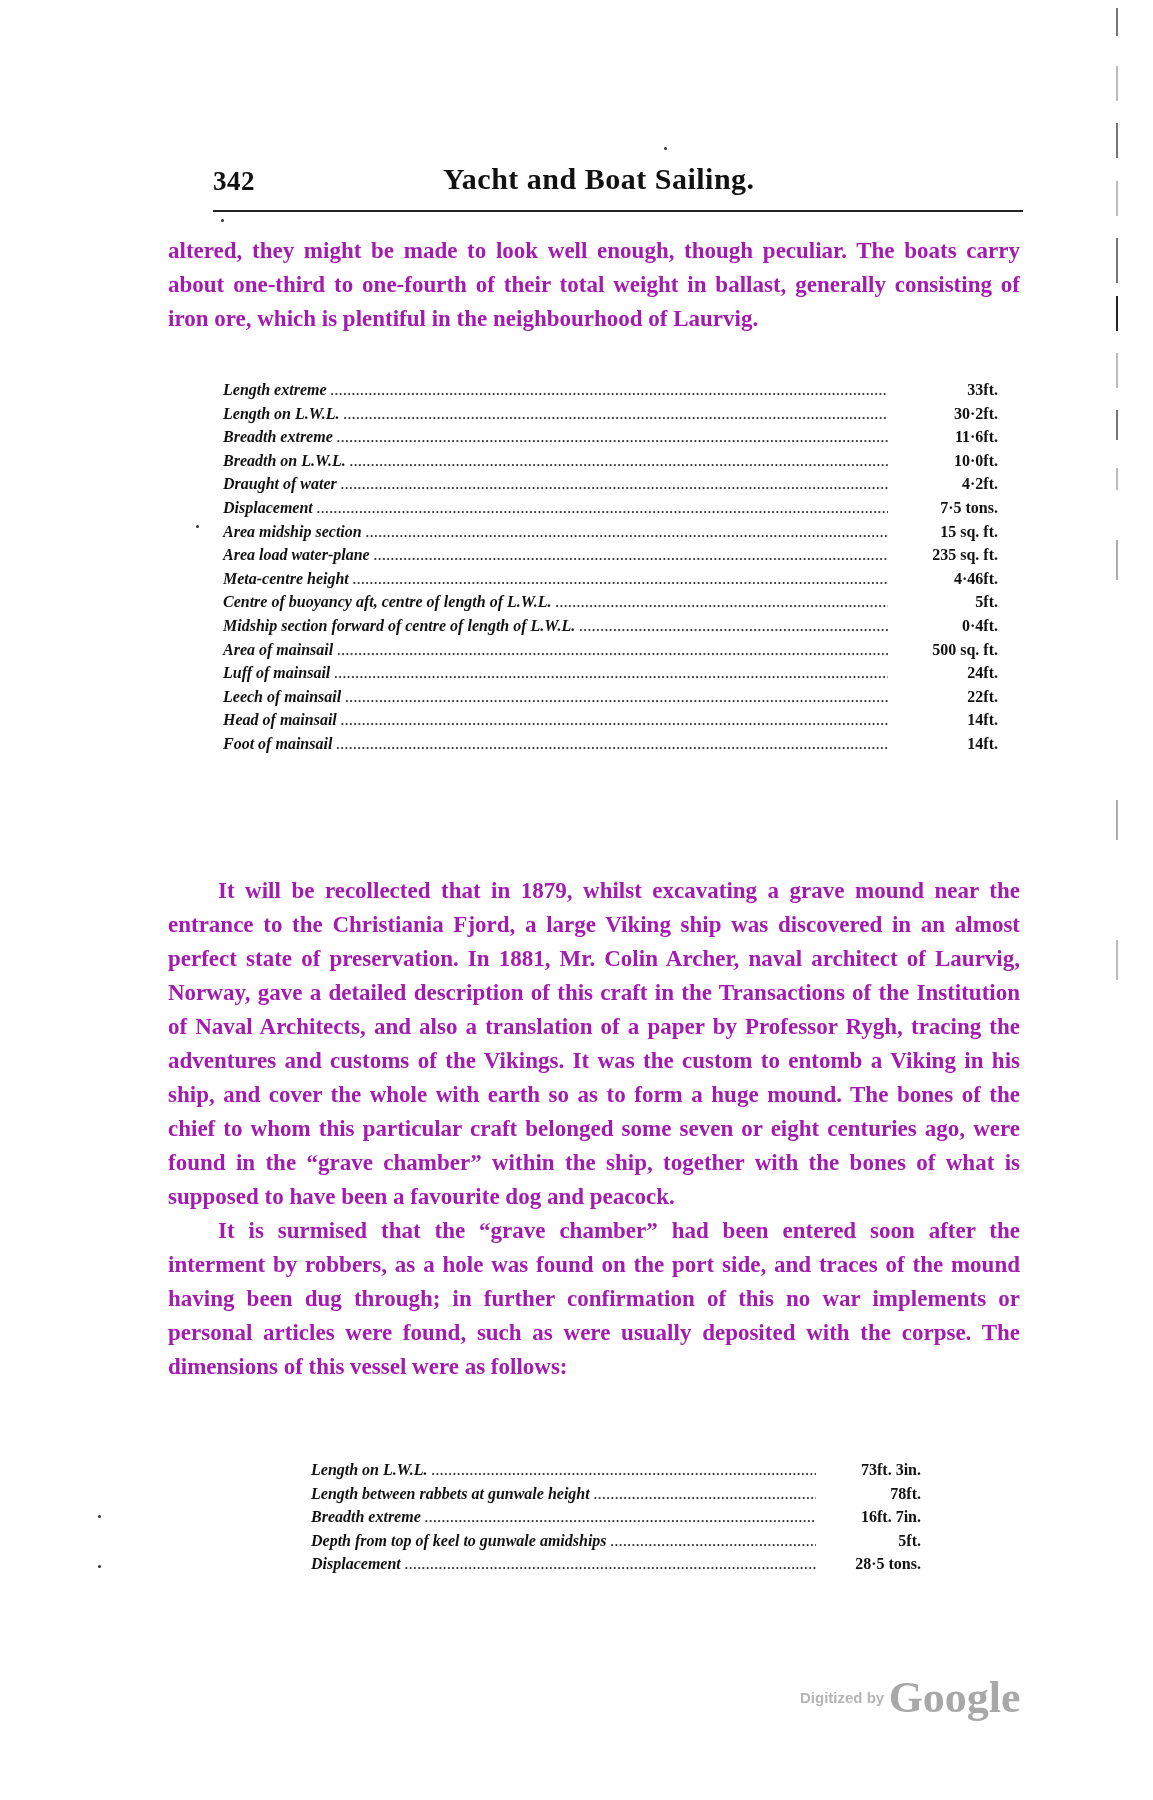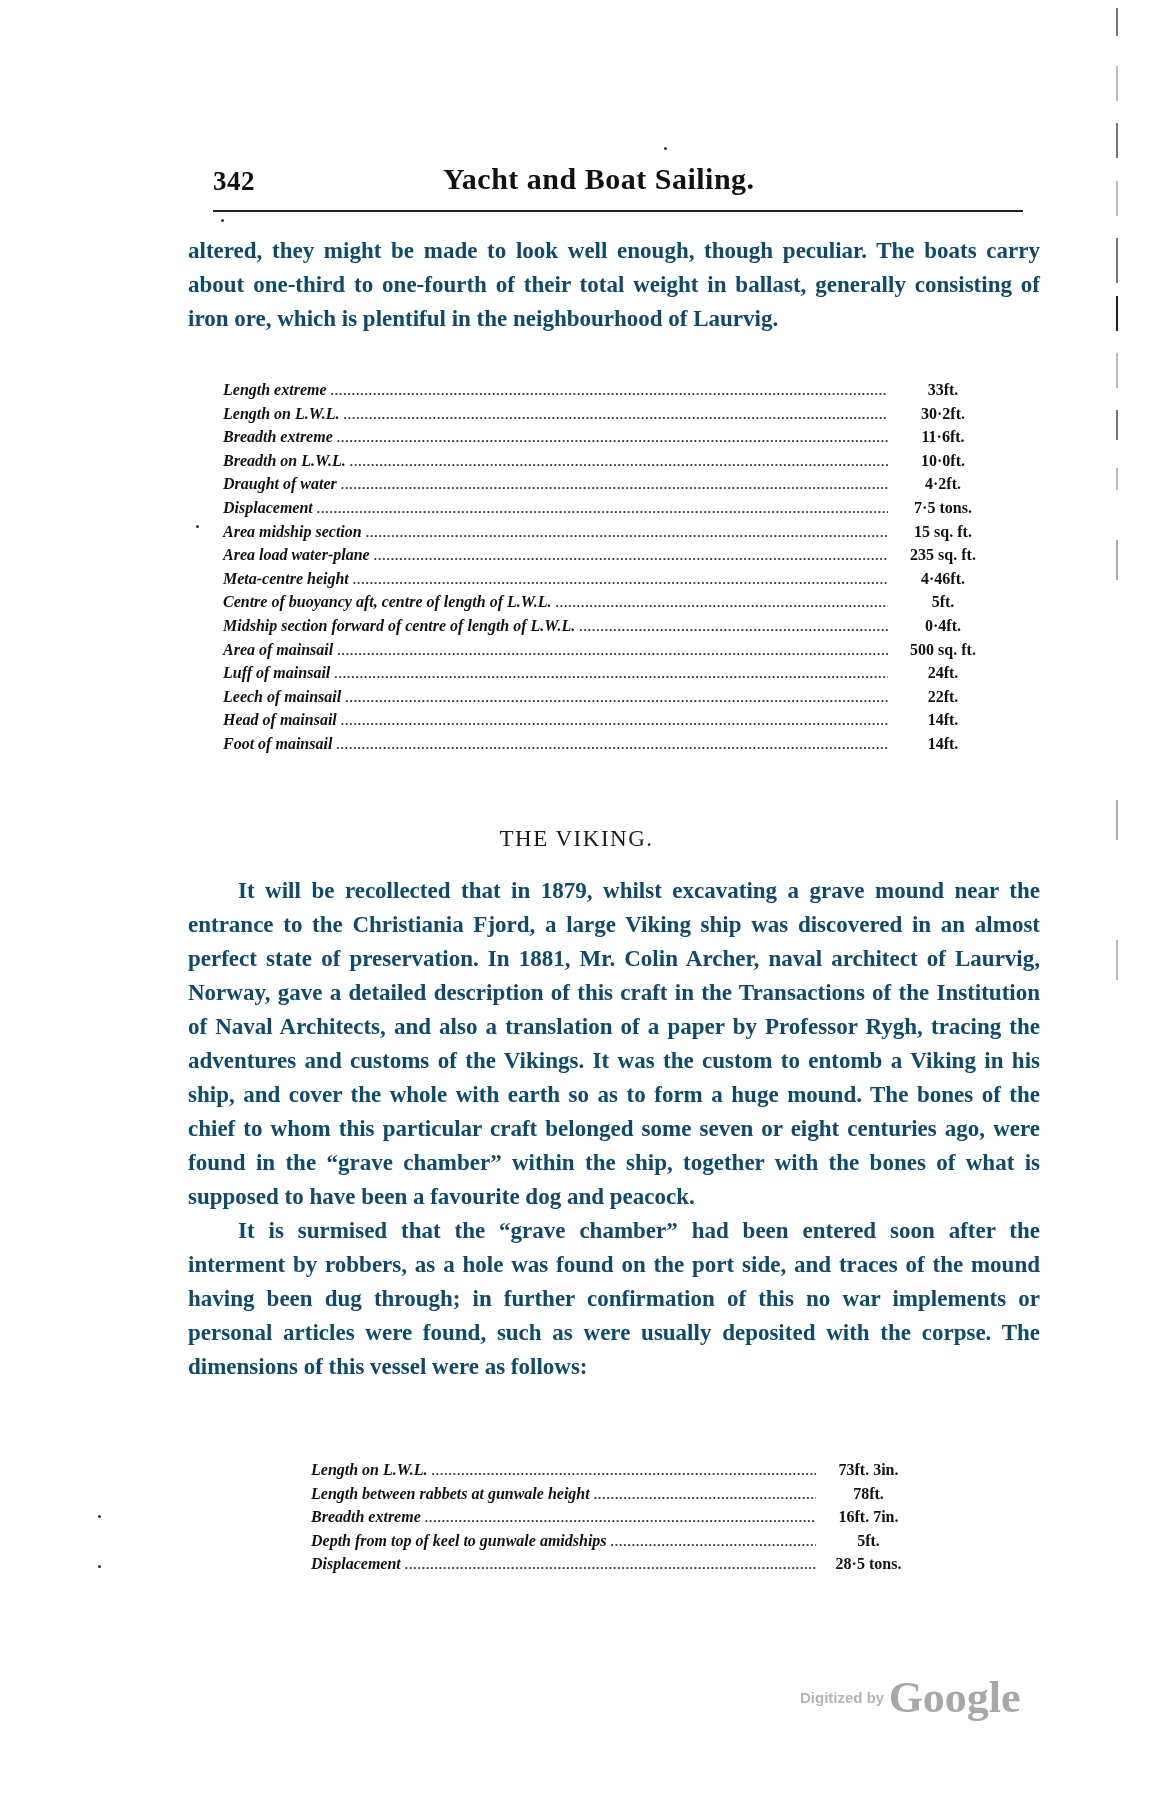--- a/index.html
+++ b/index.html
@@ -18,38 +18,38 @@
   }
   .book-title {
     position: absolute; left: 230px; top: 2px; font-size: 30px; 
     font-weight: bold; font-family: "Liberation Serif", serif; letter-spacing: 0.5px;
   }
   .rule {
     position: absolute; left: 213px; top: 210px; width: 810px; height: 2px; background: #222;
   }
   .speck { position: absolute; width: 3px; height: 3px; background: #333; border-radius: 50%; }
   .body-text {
-    position: absolute; left: 188px; width: 852px;
+    position: absolute; left: 168px; width: 852px;
     font-family: "Liberation Serif", serif; font-size: 23px; line-height: 34px;
-    text-align: justify; font-weight: bold; color: #0c4a6e;
+    text-align: justify; font-weight: bold; color: #a21caf;
   }
   .body-text p { margin: 0; }
   .indent { text-indent: 50px; }
   .spec-table {
     position: absolute; font-family: "Liberation Serif", serif; font-weight: bold;
     font-size: 16px; color: #111;
   }
   .spec-row { display: flex; align-items: baseline; height: 23.6px; }
   .spec-label { white-space: nowrap; padding-right: 4px; font-style: italic; }
   .leader {
     flex: 1; overflow: hidden; white-space: nowrap; color: #333;
     font-size: 13px; letter-spacing: 1px;
   }
   .leader::after { content: "....................................................................................................................................................................................................."; }
-  .spec-value { text-align: center; white-space: nowrap; }
+  .spec-value { text-align: right; white-space: nowrap; }
   .section-heading {
     position: absolute; left: 0; width: 1153px; top: 826px; text-align: center;
     font-family: "Liberation Serif", serif; font-size: 23px; letter-spacing: 1.5px; color: #1a1a1a;
   }
   .watermark {
     position: absolute; left: 800px; top: 1672px; color: #b5b5b5;
     font-family: "Liberation Sans", sans-serif;
     font-weight: bold;
   }
   .watermark .small { font-size: 15px; vertical-align: middle; }
@@ -166,21 +166,20 @@
         <span class="leader"></span>
         <span class="spec-value" style="width:110px">14ft.</span>
       </div>
     <div class="spec-row">
         <span class="spec-label">Foot of mainsail</span>
         <span class="leader"></span>
         <span class="spec-value" style="width:110px">14ft.</span>
       </div>
   </div>
 
-  <div class="section-heading">THE VIKING.</div>
 
   <div class="body-text" style="top:874px;">
     <p class="indent">It will be recollected that in 1879, whilst excavating a grave mound near the entrance to the Christiania Fjord, a large Viking ship was discovered in an almost perfect state of preservation. In 1881, Mr. Colin Archer, naval architect of Laurvig, Norway, gave a detailed description of this craft in the Transactions of the Institution of Naval Architects, and also a translation of a paper by Professor Rygh, tracing the adventures and customs of the Vikings. It was the custom to entomb a Viking in his ship, and cover the whole with earth so as to form a huge mound. The bones of the chief to whom this particular craft belonged some seven or eight centuries ago, were found in the “grave chamber” within the ship, together with the bones of what is supposed to have been a favourite dog and peacock.</p>
     <p class="indent">It is surmised that the “grave chamber” had been entered soon after the interment by robbers, as a hole was found on the port side, and traces of the mound having been dug through; in further confirmation of this no war implements or personal articles were found, such as were usually deposited with the corpse. The dimensions of this vessel were as follows:</p>
   </div>
 
   <div class="spec-table" style="left:311px;top:1461px;width:610px;">
     <div class="spec-row">
         <span class="spec-label">Length on L.W.L.</span>
         <span class="leader"></span>

